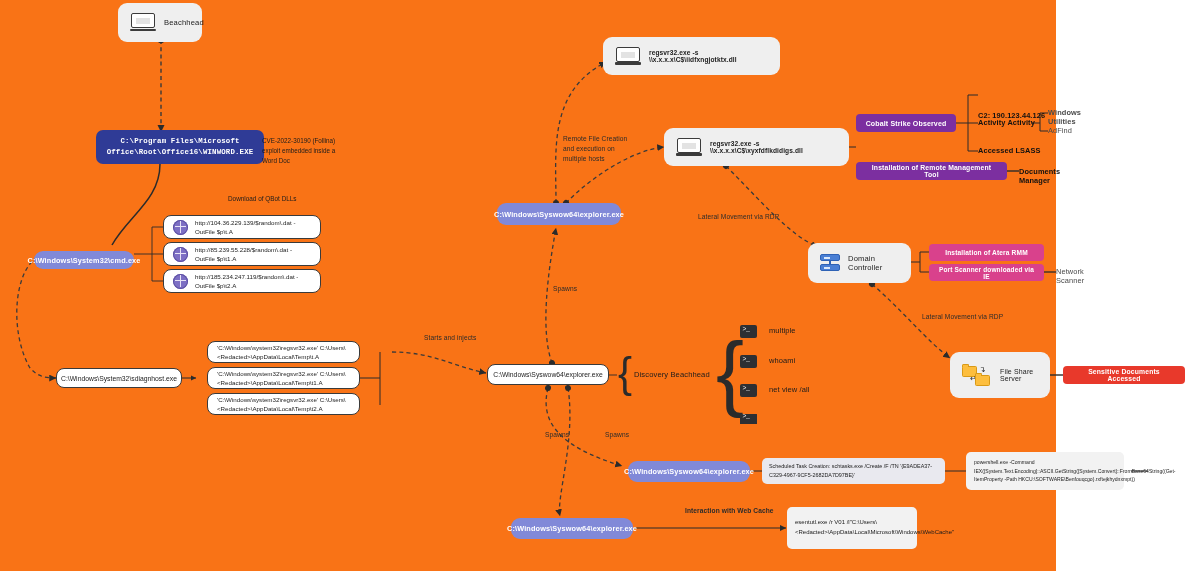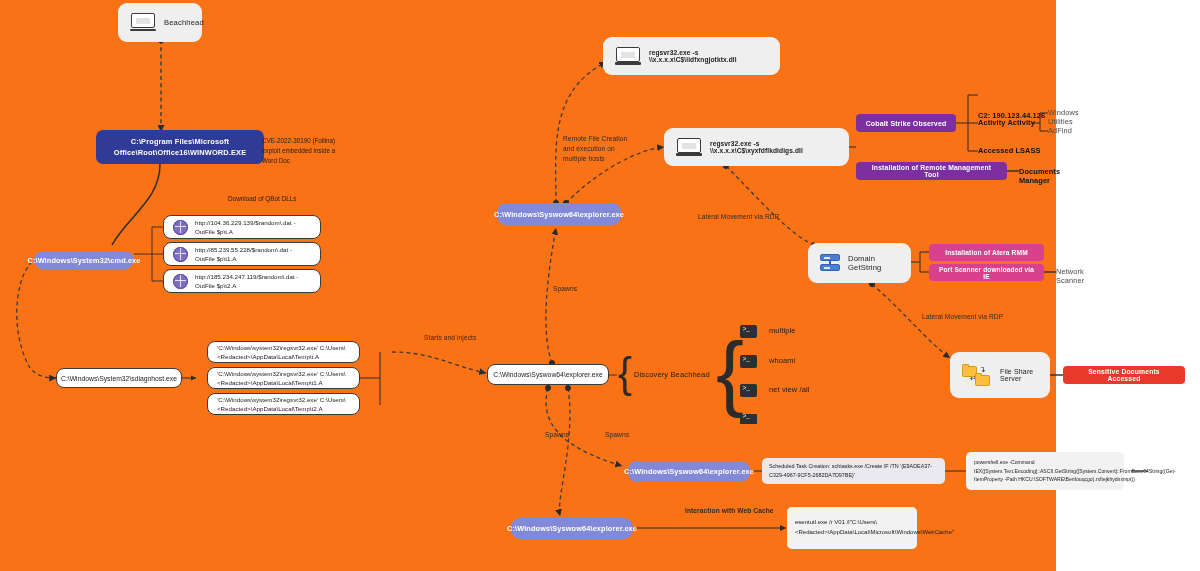--- a/index.html
+++ b/index.html
@@ -40,21 +40,21 @@
   
   .term{width:17px;height:13px;background:#2d2f33;border-radius:2px;position:relative;flex:0 0 auto;}
   .term:before{content:">_";position:absolute;left:2.5px;top:1.5px;font-family:"Liberation Mono",monospace;font-size:6.5px;color:#f2f2f2;line-height:1;letter-spacing:-.4px;}
 
   
   .globe{width:15px;height:15px;border-radius:50%;background:#7d6fc4;position:relative;flex:0 0 auto;box-shadow:inset 0 0 0 1px #5c4fa3;}
   .globe:before{content:"";position:absolute;left:1.6px;top:6.3px;width:11.8px;height:1px;background:#e8e4f6;}
   .globe:after{content:"";position:absolute;left:6.8px;top:1.4px;width:1px;height:12.2px;background:#e8e4f6;}
 
   
-  .proc-dark{background:#2f3b96;color:#fff;border-radius:7px;display:flex;align-items:center;justify-content:center;text-align:center;font-size:7.4px;font-weight:700;line-height:1.5;padding:4px 24px;letter-spacing:.15px;box-sizing:border-box;}
+  .proc-dark{background:#2f3b96;color:#fff;border-radius:7px;display:flex;align-items:center;justify-content:center;text-align:center;font-size:7.4px;font-weight:700;line-height:1.5;padding:4px 24px;letter-spacing:.15px;box-sizing:border-box;font-family:Liberation Mono, monospace;}
   .proc-light{background:#8189d8;color:#fff;border-radius:9px;display:flex;align-items:center;justify-content:center;text-align:center;font-size:7.3px;font-weight:700;letter-spacing:.15px;box-sizing:border-box;padding:0 8px;}
 
   
   .cmdbox{background:#fff;border:1.1px solid #3a3a3a;border-radius:8px;display:flex;align-items:center;gap:7px;padding:0 9px;box-sizing:border-box;font-size:6.2px;color:#1c1c1c;line-height:1.5;}
   .plainbox{background:#fff;border:1.1px solid #3a3a3a;border-radius:8px;display:flex;align-items:center;justify-content:center;box-sizing:border-box;font-size:6.8px;color:#1c1c1c;padding:0 9px;}
 
   
   .panel{background:#e9e9ef;border-radius:5px;box-sizing:border-box;padding:5px 7px;font-size:5.4px;color:#1b1b1b;line-height:1.6;display:flex;align-items:center;}
   .panel-lt{background:#f2f2f2;border-radius:5px;box-sizing:border-box;padding:6px 8px;font-size:6px;color:#1b1b1b;line-height:1.65;display:flex;align-items:center;}
 
@@ -206,33 +206,33 @@
     </span>
     <span style="font-size:6.6px;color:#1b1b1b;font-weight:700;letter-spacing:.1px;">regsvr32.exe -s \\x.x.x.x\C$\xyxfdflkdidigs.dll</span>
   </div>
 
   <div class="node pill purple" style="left:856px;top:114px;width:100px;height:18px;">Cobalt Strike Observed</div>
 
   <div class="node strong" style="left:978px;top:75px;margin-top:36px;">C2: 190.123.44.126</div>
   <div class="node strong" style="left:978px;top:118px;">Activity Activity</div>
   <div class="node strong" style="left:978px;top:146px;">Accessed LSASS</div>
 
-  <div class="node lite" style="left:1048px;top:108px;">Windows Utilities</div>
+  <div class="node lite" style="left:1048px;top:108px;font-weight:bold;">Windows Utilities</div>
   <div class="node lite" style="left:1048px;top:126px;">AdFind</div>
 
   <div class="node pill purple" style="left:856px;top:162px;width:151px;height:18px;font-size:6.8px;">Installation of Remote Management Tool</div>
   <div class="node strong" style="left:1019px;top:167px;">Documents Manager</div>
 
   <div class="node host" style="left:808px;top:243px;width:103px;height:40px;">
     <span class="server">
       <span class="bar b1"></span>
         <span class="conn"></span>
         <span class="bar b2"></span>
     </span>
-    <span class="lbl">Domain GetString</span>
+    <span class="lbl">Domain Controller</span>
   </div>
 
   <div class="node pill pink" style="left:929px;top:244px;width:115px;height:17px;font-size:6.6px;">Installation of Atera RMM</div>
   <div class="node pill pink" style="left:929px;top:264px;width:115px;height:17px;font-size:6.5px;">Port Scanner downloaded via IE</div>
   <div class="node lite" style="left:1056px;top:267px;">Network Scanner</div>
 
   <div class="node host" style="left:950px;top:352px;width:100px;height:46px;">
     <span class="folders">
       <span class="f fa"></span>
         <span class="arw a1">↴</span>

